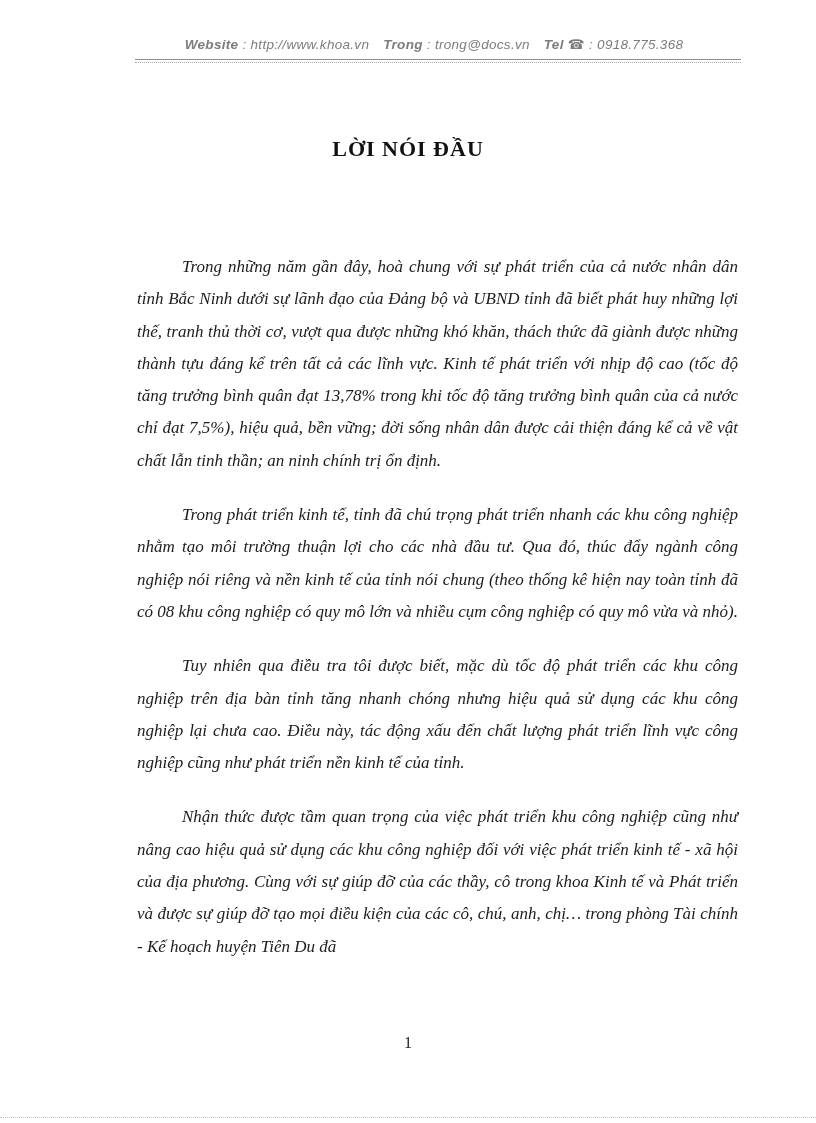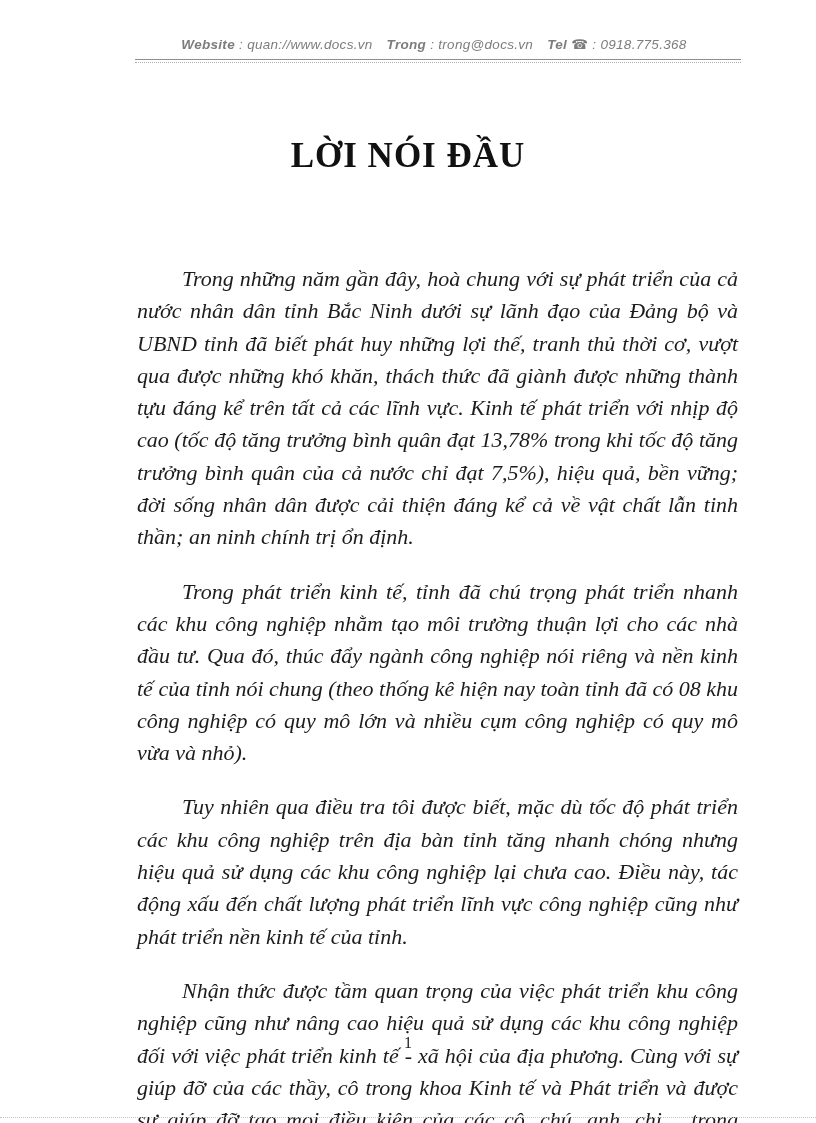--- a/index.html
+++ b/index.html
@@ -47,36 +47,36 @@
     margin-top: 2px;
     border-bottom: 1px dotted #a9a9a9;
   }
   
   .doc-title {
     position: absolute;
     top: 136px;
     left: 0;
     width: 100%;
     text-align: center;
-    font-size: 35px;
+    font-size: 22px;
     font-weight: bold;
     letter-spacing: 1px;
     color: #111111;
   }
   
   .doc-body {
     position: absolute;
     top: 247px;
     left: 137px;
     width: 601px;
   }
   .doc-body p {
-    margin: 16px 0 22px 0;
+    margin: 4px 0 22px 0;
     font-style: italic;
-    font-size: 22px;
+    font-size: 17px;
     line-height: 32.3px;
     text-align: justify;
     text-indent: 45px;
     color: #1c1c1c;
   }
   
   .page-number {
     position: absolute;
     top: 1034px;
     left: 0;
@@ -93,21 +93,21 @@
     border-top: 1px dotted #c4c4c8;
   }
 </style>
 </head>
 <body>
 
 <div class="page">
 
   <div class="doc-header">
     <div class="doc-header-line">
-      <span class="seg"><span class="lbl">Website</span> <span>: quan://www.docs.vn</span></span><span class="seg"><span class="lbl">Trong</span> <span>: trong@docs.vn</span></span><span class="seg"><span class="lbl">Tel</span> <span class="lbl">☎</span> <span>: 0918.775.368</span></span>
+      <span class="seg"><span class="lbl">Website</span> <span>: http://www.khoa.vn</span></span><span class="seg"><span class="lbl">Trong</span> <span>: trong@docs.vn</span></span><span class="seg"><span class="lbl">Tel</span> <span class="lbl">☎</span> <span>: 0918.775.368</span></span>
     </div>
     <div class="hdr-rule-solid"></div>
     <div class="hdr-rule-dotted"></div>
   </div>
 
   <div class="doc-title">LỜI NÓI ĐẦU</div>
 
   <div class="doc-body">
     <p>Trong những năm gần đây, hoà chung với sự phát triển của cả nước nhân dân tỉnh Bắc Ninh dưới sự lãnh đạo của Đảng bộ và UBND tỉnh đã biết phát huy những lợi thế, tranh thủ thời cơ, vượt qua được những khó khăn, thách thức đã giành được những thành tựu đáng kể trên tất cả các lĩnh vực. Kinh tế phát triển với nhịp độ cao (tốc độ tăng trưởng bình quân đạt 13,78% trong khi tốc độ tăng trưởng bình quân của cả nước chỉ đạt 7,5%), hiệu quả, bền vững; đời sống nhân dân được cải thiện đáng kể cả về vật chất lẫn tinh thần; an ninh chính trị ổn định.</p>
     <p>Trong phát triển kinh tế, tỉnh đã chú trọng phát triển nhanh các khu công nghiệp nhằm tạo môi trường thuận lợi cho các nhà đầu tư. Qua đó, thúc đẩy ngành công nghiệp nói riêng và nền kinh tế của tỉnh nói chung (theo thống kê hiện nay toàn tỉnh đã có 08 khu công nghiệp có quy mô lớn và nhiều cụm công nghiệp có quy mô vừa và nhỏ).</p>

